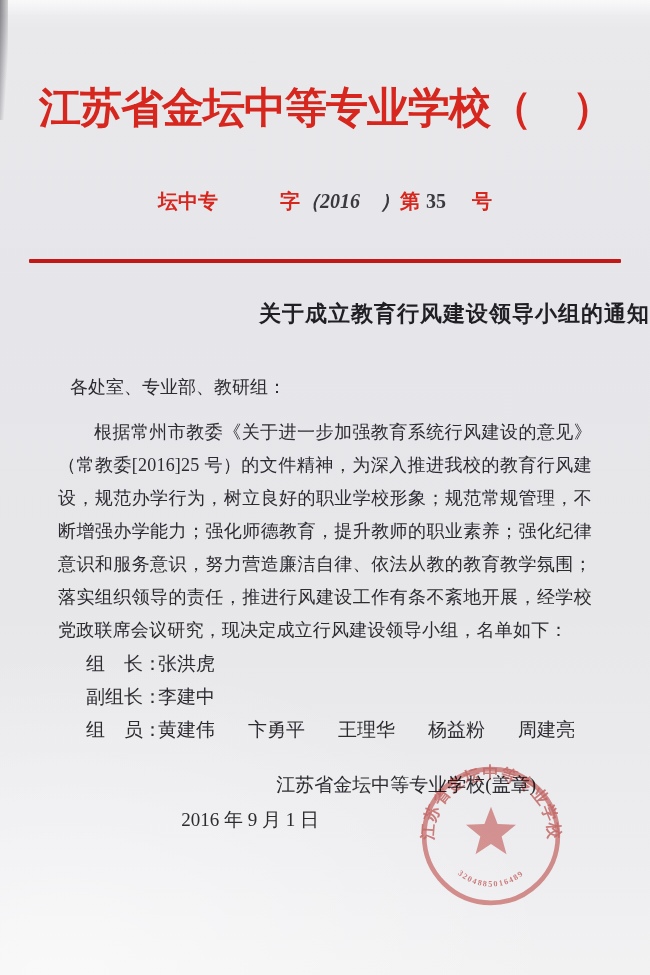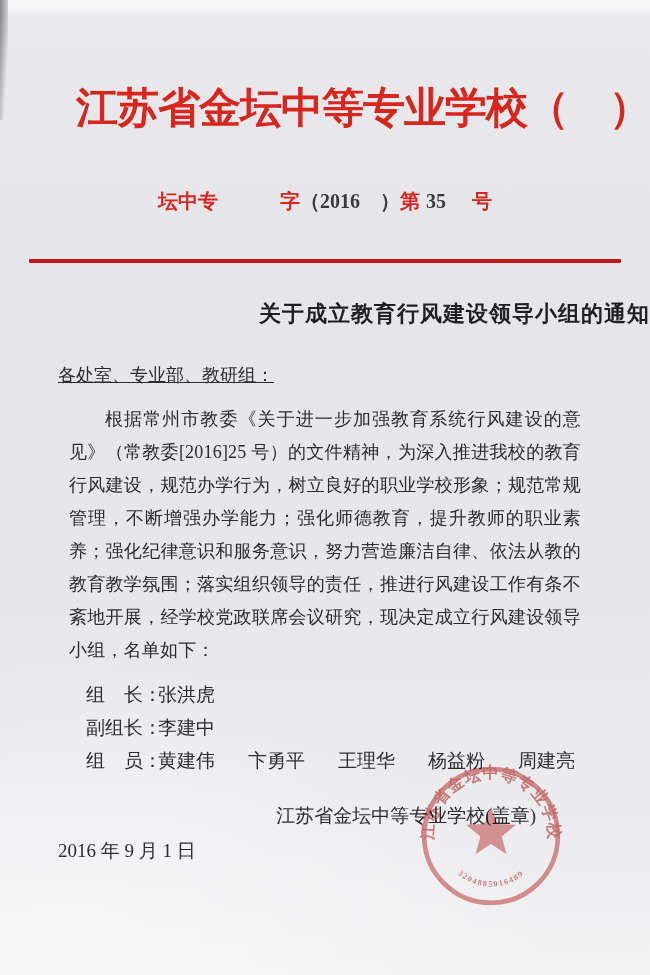--- a/index.html
+++ b/index.html
@@ -9,60 +9,61 @@
     background:
       radial-gradient(140% 60% at 10% 100%, rgba(255,255,255,.55) 0%, rgba(255,255,255,0) 55%),
       linear-gradient(180deg,#f0f0f2 0%,#e9e9ec 3%,#e6e6ea 30%,#e7e7ea 62%,#ededf0 88%,#f2f2f3 100%);
     color:#2b2b30;
   }
   .corner-shade{position:absolute;left:0;top:0;width:8px;height:120px;
     background:linear-gradient(to bottom right, rgba(40,40,46,.55), rgba(40,40,46,0) 75%);}
   .top-fold{position:absolute;left:0;top:0;width:100%;height:16px;
     background:linear-gradient(180deg, rgba(255,255,255,.6), rgba(255,255,255,0));}
   .org-title{
-    margin:82px 0 0;text-align:right;
+    margin:82px 0 0;text-align:left;
     font-size:42px;line-height:52px;font-weight:700;letter-spacing:-1px;
     white-space:nowrap;
+    padding-left:39px;
   }
   .doc-no{
     margin-top:54px;text-align:center;font-size:20px;font-weight:700;
     white-space:nowrap;
   }
   .doc-no .spacer{display:inline-block;width:62px;}
   .doc-no .num{margin:0 26px 0 6px;font-weight:700;}
   .red-line{margin:44px auto 0;width:592px;height:4px;border-radius:1px;}
   .doc-title{
     margin:36px 0 0;text-align:right;font-size:22px;font-weight:700;
     letter-spacing:1px;color:#1f1f24;
   }
   .body-block{padding:30px 58px 0;font-size:18px;line-height:33px;}
-  .salutation{margin:0;text-decoration:underline;}
-  .para{margin:11px;text-indent:2em;text-align:justify;letter-spacing:.2px;}
+  .salutation{margin:12px;}
+  .para{margin:0;text-indent:2em;text-align:justify;letter-spacing:.2px;}
   .roster{margin:0 0 0 28px;font-size:19px;line-height:33px;text-decoration:underline;}
   .roster-row{white-space:nowrap;}
   .roster-label{display:inline-block;width:72px;white-space:pre;}
   .roster-name{display:inline-block;width:3em;margin-right:33px;white-space:pre;}
   .sign-block{margin-top:24px;}
   .signature{text-align:right;padding-right:56px;font-size:19px;line-height:30px;}
-  .date{text-align:left;padding-right:150px;font-size:19px;line-height:30px;margin-top:5px;}
+  .date{text-align:center;padding-right:150px;font-size:19px;line-height:30px;margin-top:5px;}
   .seal{position:absolute;left:410px;top:755px;width:162px;height:162px;
     mix-blend-mode:multiply;opacity:.92;}
   .seal text{font-family:"Liberation Serif","DejaVu Serif",serif;font-weight:700;}
 </style>
 </head>
 <body>
 
 <div class="page">
   <div class="top-fold"></div>
   <div class="corner-shade"></div>
 
   <h1 class="org-title" style="color: rgb(214, 38, 29);">江苏省金坛中等专业学校（　）</h1>
 
   <div class="doc-no">
-    <span style="color: rgb(214, 38, 29);">坛中专</span><span class="spacer"></span><span style="color: rgb(214, 38, 29);">字</span><span class="ink-part" style="color: rgb(58, 58, 62);">（2016　）</span><span style="color: rgb(214, 38, 29);">第</span><span class="num ink-part" style="color: rgb(58, 58, 62);">35</span><span style="color: rgb(214, 38, 29);">号</span>
+    <span style="color: rgb(214, 38, 29);">坛中专</span><span class="spacer"></span><span style="color: rgb(214, 38, 29);">字</span><span class="ink-part" style="color: rgb(58, 58, 62); font-style: italic;">（2016　）</span><span style="color: rgb(214, 38, 29);">第</span><span class="num ink-part" style="color: rgb(58, 58, 62);">35</span><span style="color: rgb(214, 38, 29);">号</span>
   </div>
 
   <div class="red-line" style="background: rgb(194, 25, 22);"></div>
 
   <h2 class="doc-title">关于成立教育行风建设领导小组的通知</h2>
 
   <div class="body-block">
     <p class="salutation">各处室、专业部、教研组：</p>
     <p class="para">根据常州市教委《关于进一步加强教育系统行风建设的意见》（常教委[2016]25 号）的文件精神，为深入推进我校的教育行风建设，规范办学行为，树立良好的职业学校形象；规范常规管理，不断增强办学能力；强化师德教育，提升教师的职业素养；强化纪律意识和服务意识，努力营造廉洁自律、依法从教的教育教学氛围；落实组织领导的责任，推进行风建设工作有条不紊地开展，经学校党政联席会议研究，现决定成立行风建设领导小组，名单如下：</p>
     <div class="roster" id="roster">

